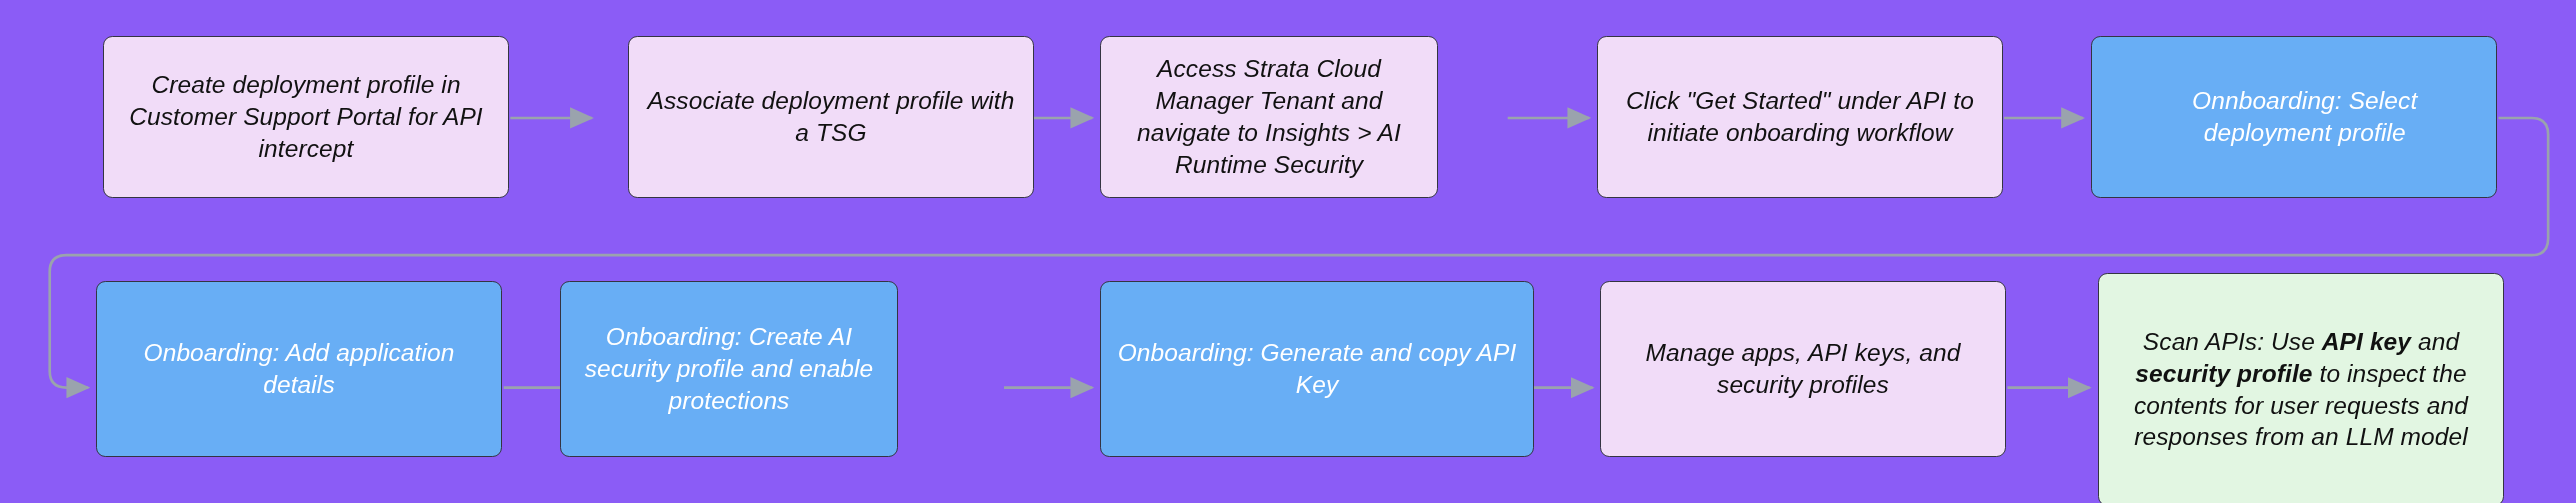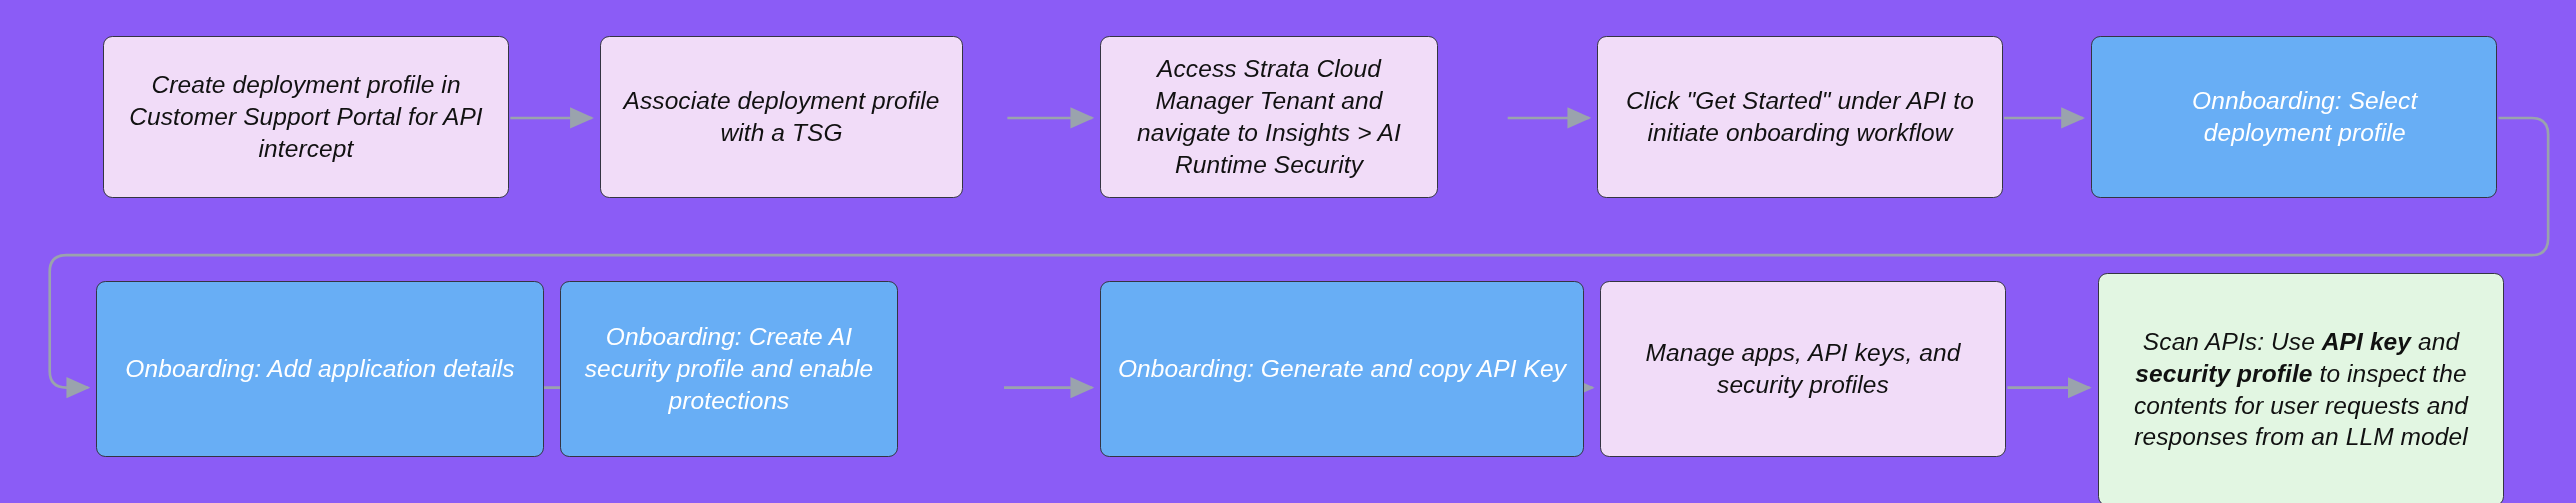--- a/index.html
+++ b/index.html
@@ -59,27 +59,27 @@
   }
   .node .b { font-weight: bold; }
 
   
   .r1 { top: 36px; height: 162px; }
   
   .r2 { top: 281px; height: 176px; }
 
   
   #n1 { left: 103px;  width: 406px; }
-  #n2 { left: 600px;  width: 363px; }
+  #n2 { left: 628px;  width: 406px; }
   #n3 { left: 1100px; width: 338px; }
   #n4 { left: 1597px; width: 406px; }
   #n5 { left: 2091px; width: 406px; padding-left: 36px; }
-  #n6 { left: 96px;  width: 448px; }
+  #n6 { left: 96px;  width: 406px; }
   #n7 { left: 560px;  width: 338px; }
-  #n8 { left: 1100px; width: 484px; }
+  #n8 { left: 1100px; width: 434px; }
   #n9 { left: 1600px; width: 406px; }
   #n10{ left: 2098px; width: 406px; }
   #n10 { top: 273px; height: 233px; }
 </style>
 </head>
 <body>
 
 <div id="canvas">
 
   <svg id="edge-layer" viewBox="0 0 3887 759" width="2576" height="503" xmlns="http://www.w3.org/2000/svg">

